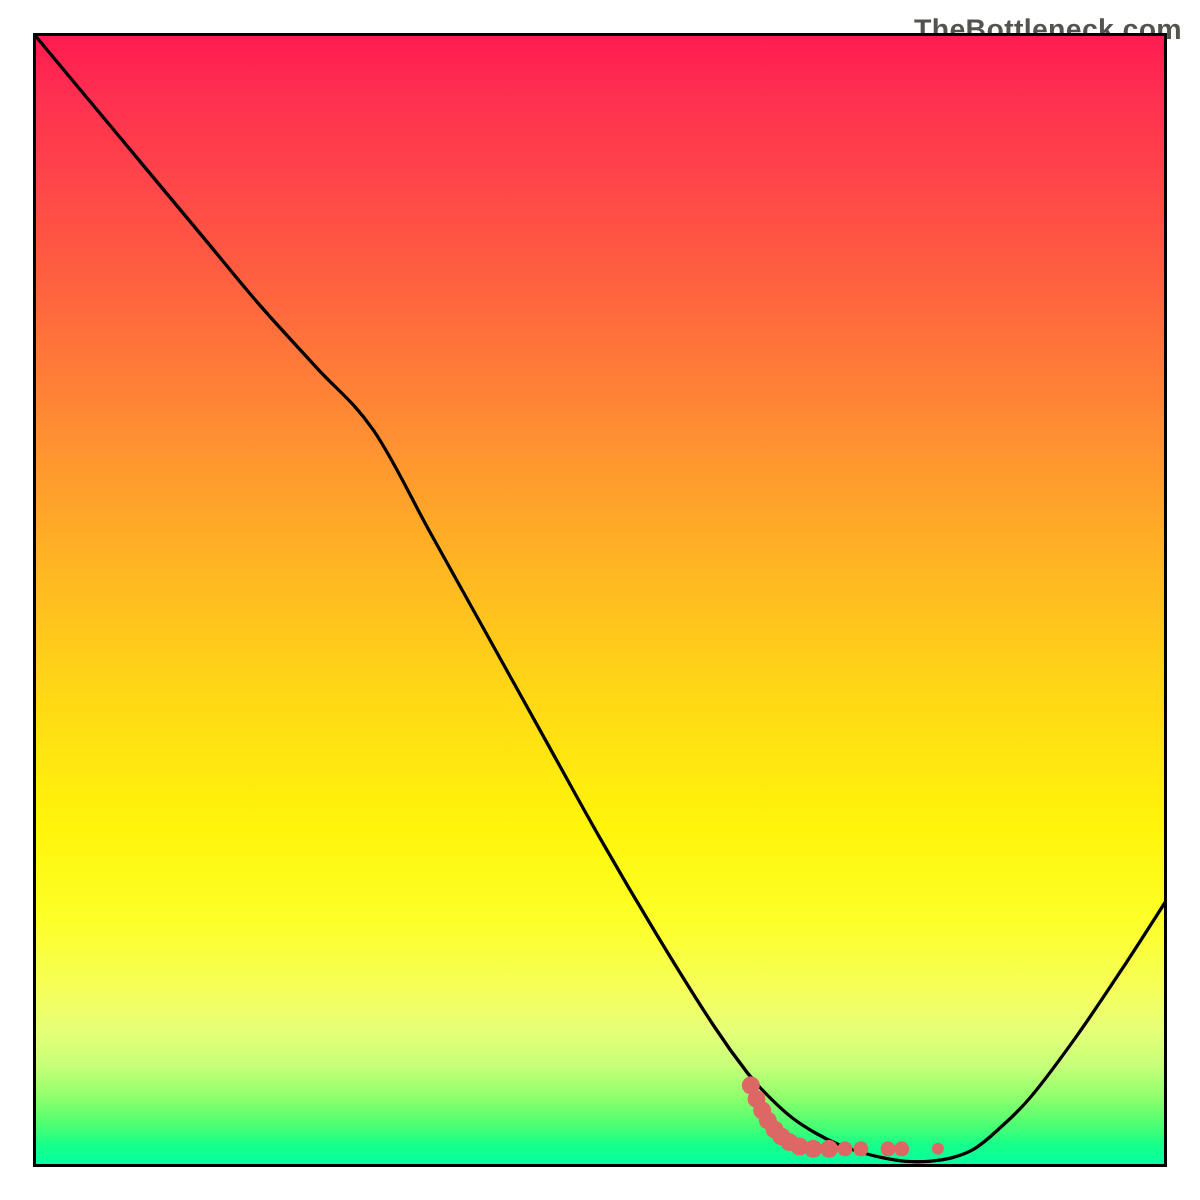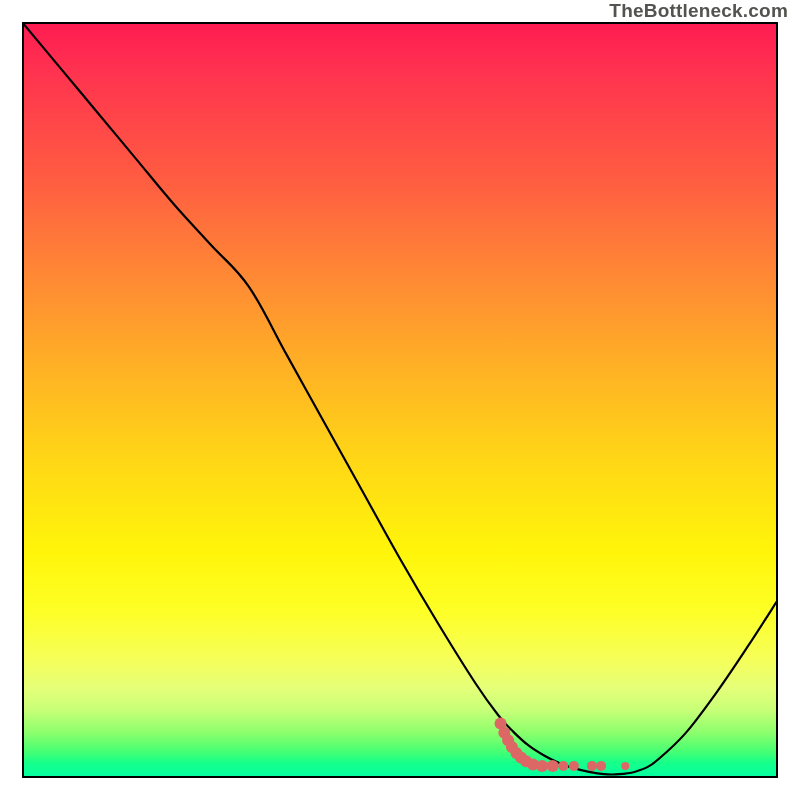--- a/index.html
+++ b/index.html
@@ -62,21 +62,21 @@
   .svg-layer {
     position: absolute;
     left: 0;
     top: 0;
     width: 756px;
     height: 756px;
     display: block;
   }
   .watermark {
     position: absolute;
-    top: 0;
+    top: 10px;
     right: 12px;
     font-size: 19px;
     font-weight: 600;
     color: #53544f;
     letter-spacing: 0.2px;
   }
 </style>
 </head>
 <body>
 

